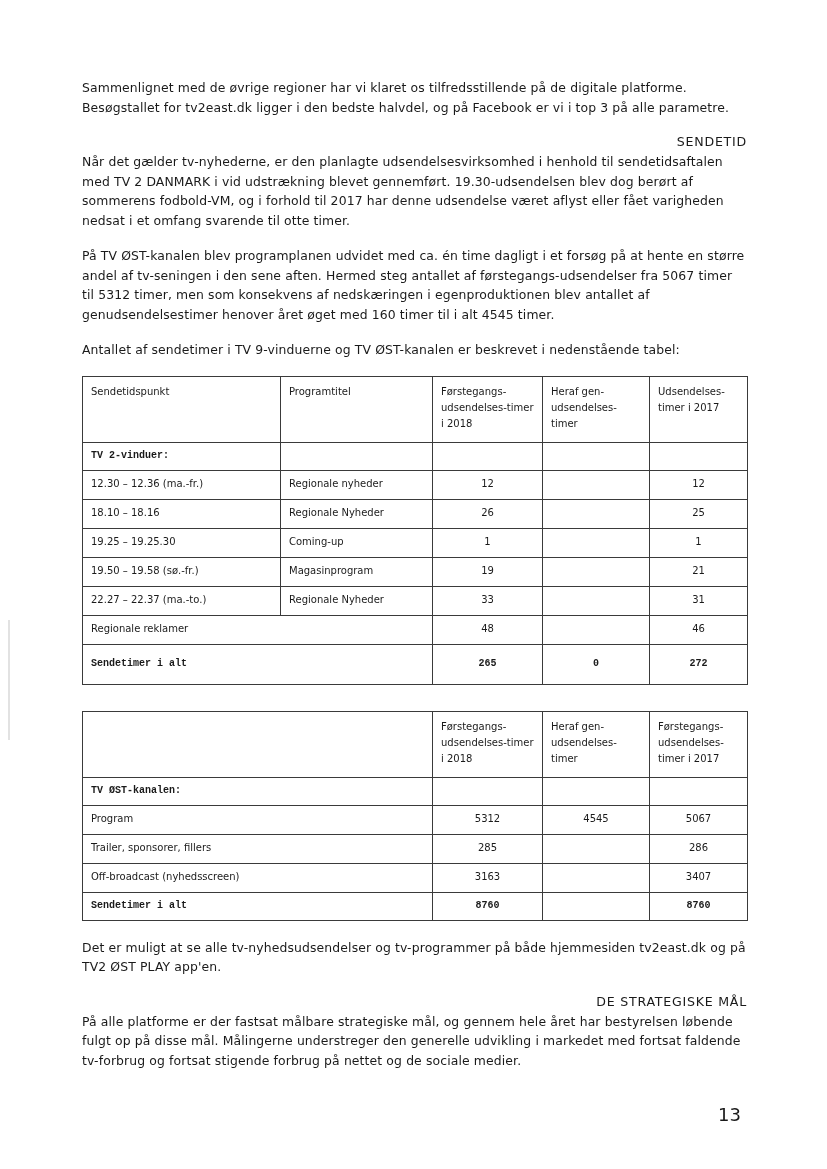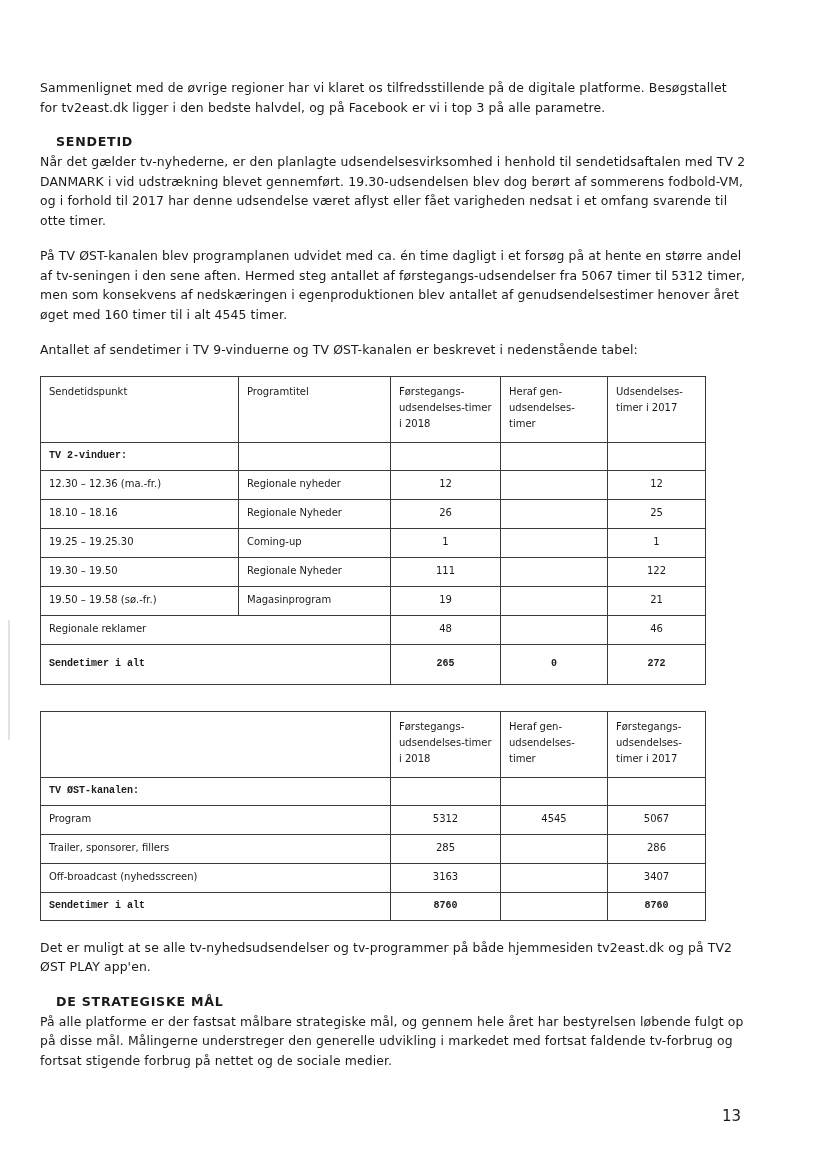--- a/index.html
+++ b/index.html
@@ -14,35 +14,36 @@
     color: #1a1a1a;
     position: relative;
     overflow: hidden;
   }
   .page {
     position: absolute;
     left: 0; top: 0;
     width: 827px;
     height: 1169px;
     box-sizing: border-box;
-    padding: 78px 80px 40px 40px;
+    padding: 78px 80px 40px 82px;
   }
   p.body-text {
     font-size: 12.4px;
     line-height: 19.5px;
     margin: 0 0 16px 0;
     text-align: left;
     letter-spacing: 0.01em;
   }
   h2.section-head {
     font-size: 12.6px;
-    font-weight: bold;
+    font-weight: normal;
     letter-spacing: 0.06em;
-    margin: 0 0 1px 16px;
+    margin: 0 0 1px 8px;
     line-height: 18px;
+    text-align: right;
   }
   .no-gap { margin-bottom: 0; }
 
   table.sendetid {
     border-collapse: collapse;
     width: 665px;
     margin: 4px 0 0 0;
     font-size: 10px;
     table-layout: fixed;
   }
@@ -72,21 +73,21 @@
   .tbl2 col.c3 { width: 107px; }
   .tbl2 col.c4 { width: 98px; }
 
   .spacer-lg { height: 22px; }
   .spacer-md { height: 17px; }
 
   .page-number {
     position: absolute;
     right: 86px;
     bottom: 44px;
-    font-size: 15px;
+    font-size: 18px;
   }
   .edge-mark {
     position: absolute;
     left: 8px;
     top: 620px;
     width: 2px;
     height: 120px;
     background: #e2e2e2;
   }
 </style>
@@ -142,32 +143,32 @@
         <td class="c-num">25</td>
       </tr>
       <tr class="row-tall">
         <td>19.25 – 19.25.30</td>
         <td>Coming-up</td>
         <td class="c-num">1</td>
         <td class="c-num"></td>
         <td class="c-num">1</td>
       </tr>
       <tr class="row-tall">
-        <td>19.30 – 19.50</td>
-        <td>Regionale Nyheder</td>
-        <td class="c-num">111</td>
-        <td class="c-num"></td>
-        <td class="c-num">122</td>
-      </tr>
-      <tr class="row-tall">
         <td>19.50 – 19.58 (sø.-fr.)</td>
         <td>Magasinprogram</td>
         <td class="c-num">19</td>
         <td class="c-num"></td>
         <td class="c-num">21</td>
+      </tr>
+      <tr class="row-tall">
+        <td>22.27 – 22.37 (ma.-to.)</td>
+        <td>Regionale Nyheder</td>
+        <td class="c-num">33</td>
+        <td class="c-num"></td>
+        <td class="c-num">31</td>
       </tr>
       <tr class="row-tall">
         <td colspan="2">Regionale reklamer</td>
         <td class="c-num">48</td>
         <td class="c-num"></td>
         <td class="c-num">46</td>
       </tr>
       <tr>
         <td colspan="2" class="bold" style="padding-top:11px;padding-bottom:12px;">Sendetimer i alt</td>
         <td class="c-num bold">265</td>

